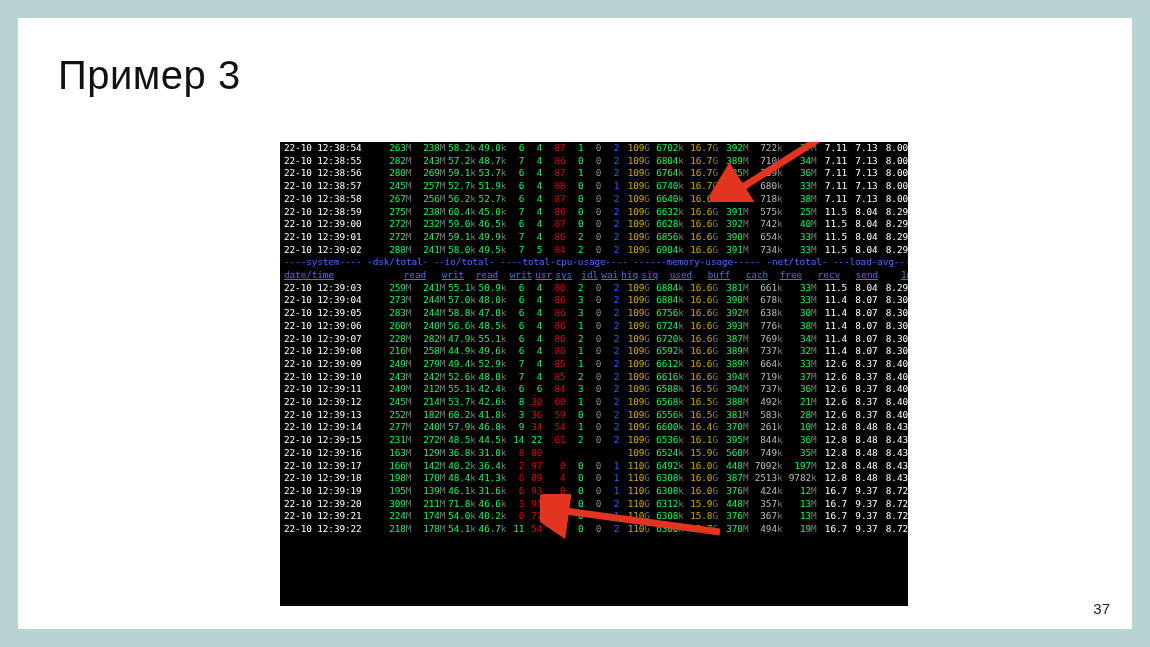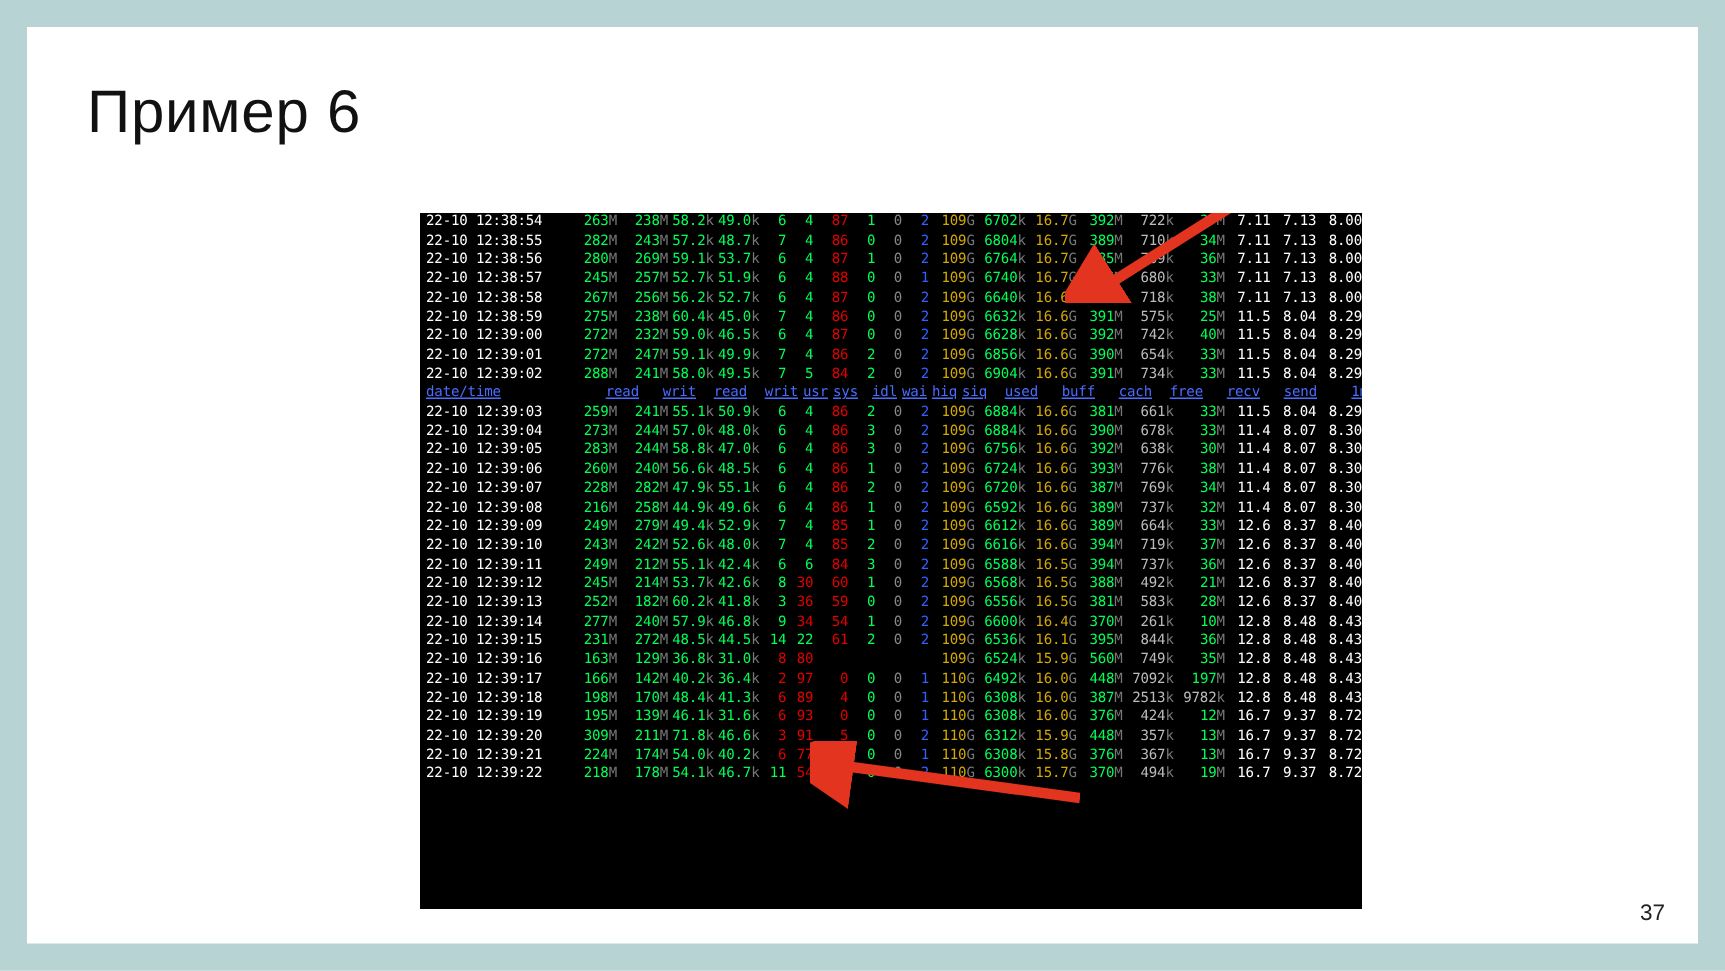--- a/index.html
+++ b/index.html
@@ -82,35 +82,36 @@
   .hcol { text-decoration: underline; }
   .arrow {
     position: absolute;
     pointer-events: none;
   }
 </style>
 </head>
 <body>
 
 <div class="slide">
-  <div class="title">Пример 6</div>
+  <div class="title">Пример 3</div>
   <div class="page-num">37</div>
 
   <div class="terminal">
     <div id="rows-top">
         <div class="row"><span class="col tstamp">22-10 12:38:54</span><span class="col read"><span style="color:#00ff55">263</span><span style="color:#777">M</span></span><span class="col writ"><span style="color:#00ff55">238</span><span style="color:#777">M</span></span><span class="col rio"><span style="color:#00ff55">58.2</span><span style="color:#777">k</span></span><span class="col wio"><span style="color:#00ff55">49.0</span><span style="color:#777">k</span></span><span class="col usr" style="color:#00ff55">6</span><span class="col sys" style="color:#00ff55">4</span><span class="col idl" style="color:#e00000">87</span><span class="col wai">1</span><span class="col hiq">0</span><span class="col siq">2</span><span class="col used"><span style="color:#d4a800">109</span><span style="color:#777">G</span></span><span class="col buff"><span style="color:#00ff55">6702</span><span style="color:#777">k</span></span><span class="col cach"><span style="color:#d4a800">16.7</span><span style="color:#777">G</span></span><span class="col free"><span style="color:#00ff55">392</span><span style="color:#777">M</span></span><span class="col recv"><span style="color:#bbb">722</span><span style="color:#777">k</span></span><span class="col send"><span style="color:#00ff55">37</span><span style="color:#777">M</span></span><span class="col l1">7.11</span><span class="col l5">7.13</span><span class="col l15">8.00</span></div>
         <div class="row"><span class="col tstamp">22-10 12:38:55</span><span class="col read"><span style="color:#00ff55">282</span><span style="color:#777">M</span></span><span class="col writ"><span style="color:#00ff55">243</span><span style="color:#777">M</span></span><span class="col rio"><span style="color:#00ff55">57.2</span><span style="color:#777">k</span></span><span class="col wio"><span style="color:#00ff55">48.7</span><span style="color:#777">k</span></span><span class="col usr" style="color:#00ff55">7</span><span class="col sys" style="color:#00ff55">4</span><span class="col idl" style="color:#e00000">86</span><span class="col wai">0</span><span class="col hiq">0</span><span class="col siq">2</span><span class="col used"><span style="color:#d4a800">109</span><span style="color:#777">G</span></span><span class="col buff"><span style="color:#00ff55">6804</span><span style="color:#777">k</span></span><span class="col cach"><span style="color:#d4a800">16.7</span><span style="color:#777">G</span></span><span class="col free"><span style="color:#00ff55">389</span><span style="color:#777">M</span></span><span class="col recv"><span style="color:#bbb">710</span><span style="color:#777">k</span></span><span class="col send"><span style="color:#00ff55">34</span><span style="color:#777">M</span></span><span class="col l1">7.11</span><span class="col l5">7.13</span><span class="col l15">8.00</span></div>
         <div class="row"><span class="col tstamp">22-10 12:38:56</span><span class="col read"><span style="color:#00ff55">280</span><span style="color:#777">M</span></span><span class="col writ"><span style="color:#00ff55">269</span><span style="color:#777">M</span></span><span class="col rio"><span style="color:#00ff55">59.1</span><span style="color:#777">k</span></span><span class="col wio"><span style="color:#00ff55">53.7</span><span style="color:#777">k</span></span><span class="col usr" style="color:#00ff55">6</span><span class="col sys" style="color:#00ff55">4</span><span class="col idl" style="color:#e00000">87</span><span class="col wai">1</span><span class="col hiq">0</span><span class="col siq">2</span><span class="col used"><span style="color:#d4a800">109</span><span style="color:#777">G</span></span><span class="col buff"><span style="color:#00ff55">6764</span><span style="color:#777">k</span></span><span class="col cach"><span style="color:#d4a800">16.7</span><span style="color:#777">G</span></span><span class="col free"><span style="color:#00ff55">385</span><span style="color:#777">M</span></span><span class="col recv"><span style="color:#bbb">769</span><span style="color:#777">k</span></span><span class="col send"><span style="color:#00ff55">36</span><span style="color:#777">M</span></span><span class="col l1">7.11</span><span class="col l5">7.13</span><span class="col l15">8.00</span></div>
         <div class="row"><span class="col tstamp">22-10 12:38:57</span><span class="col read"><span style="color:#00ff55">245</span><span style="color:#777">M</span></span><span class="col writ"><span style="color:#00ff55">257</span><span style="color:#777">M</span></span><span class="col rio"><span style="color:#00ff55">52.7</span><span style="color:#777">k</span></span><span class="col wio"><span style="color:#00ff55">51.9</span><span style="color:#777">k</span></span><span class="col usr" style="color:#00ff55">6</span><span class="col sys" style="color:#00ff55">4</span><span class="col idl" style="color:#e00000">88</span><span class="col wai">0</span><span class="col hiq">0</span><span class="col siq">1</span><span class="col used"><span style="color:#d4a800">109</span><span style="color:#777">G</span></span><span class="col buff"><span style="color:#00ff55">6740</span><span style="color:#777">k</span></span><span class="col cach"><span style="color:#d4a800">16.7</span><span style="color:#777">G</span></span><span class="col free"><span style="color:#00ff55">386</span><span style="color:#777">M</span></span><span class="col recv"><span style="color:#bbb">680</span><span style="color:#777">k</span></span><span class="col send"><span style="color:#00ff55">33</span><span style="color:#777">M</span></span><span class="col l1">7.11</span><span class="col l5">7.13</span><span class="col l15">8.00</span></div>
         <div class="row"><span class="col tstamp">22-10 12:38:58</span><span class="col read"><span style="color:#00ff55">267</span><span style="color:#777">M</span></span><span class="col writ"><span style="color:#00ff55">256</span><span style="color:#777">M</span></span><span class="col rio"><span style="color:#00ff55">56.2</span><span style="color:#777">k</span></span><span class="col wio"><span style="color:#00ff55">52.7</span><span style="color:#777">k</span></span><span class="col usr" style="color:#00ff55">6</span><span class="col sys" style="color:#00ff55">4</span><span class="col idl" style="color:#e00000">87</span><span class="col wai">0</span><span class="col hiq">0</span><span class="col siq">2</span><span class="col used"><span style="color:#d4a800">109</span><span style="color:#777">G</span></span><span class="col buff"><span style="color:#00ff55">6640</span><span style="color:#777">k</span></span><span class="col cach"><span style="color:#d4a800">16.6</span><span style="color:#777">G</span></span><span class="col free"><span style="color:#00ff55">392</span><span style="color:#777">M</span></span><span class="col recv"><span style="color:#bbb">718</span><span style="color:#777">k</span></span><span class="col send"><span style="color:#00ff55">38</span><span style="color:#777">M</span></span><span class="col l1">7.11</span><span class="col l5">7.13</span><span class="col l15">8.00</span></div>
         <div class="row"><span class="col tstamp">22-10 12:38:59</span><span class="col read"><span style="color:#00ff55">275</span><span style="color:#777">M</span></span><span class="col writ"><span style="color:#00ff55">238</span><span style="color:#777">M</span></span><span class="col rio"><span style="color:#00ff55">60.4</span><span style="color:#777">k</span></span><span class="col wio"><span style="color:#00ff55">45.0</span><span style="color:#777">k</span></span><span class="col usr" style="color:#00ff55">7</span><span class="col sys" style="color:#00ff55">4</span><span class="col idl" style="color:#e00000">86</span><span class="col wai">0</span><span class="col hiq">0</span><span class="col siq">2</span><span class="col used"><span style="color:#d4a800">109</span><span style="color:#777">G</span></span><span class="col buff"><span style="color:#00ff55">6632</span><span style="color:#777">k</span></span><span class="col cach"><span style="color:#d4a800">16.6</span><span style="color:#777">G</span></span><span class="col free"><span style="color:#00ff55">391</span><span style="color:#777">M</span></span><span class="col recv"><span style="color:#bbb">575</span><span style="color:#777">k</span></span><span class="col send"><span style="color:#00ff55">25</span><span style="color:#777">M</span></span><span class="col l1">11.5</span><span class="col l5">8.04</span><span class="col l15">8.29</span></div>
         <div class="row"><span class="col tstamp">22-10 12:39:00</span><span class="col read"><span style="color:#00ff55">272</span><span style="color:#777">M</span></span><span class="col writ"><span style="color:#00ff55">232</span><span style="color:#777">M</span></span><span class="col rio"><span style="color:#00ff55">59.0</span><span style="color:#777">k</span></span><span class="col wio"><span style="color:#00ff55">46.5</span><span style="color:#777">k</span></span><span class="col usr" style="color:#00ff55">6</span><span class="col sys" style="color:#00ff55">4</span><span class="col idl" style="color:#e00000">87</span><span class="col wai">0</span><span class="col hiq">0</span><span class="col siq">2</span><span class="col used"><span style="color:#d4a800">109</span><span style="color:#777">G</span></span><span class="col buff"><span style="color:#00ff55">6628</span><span style="color:#777">k</span></span><span class="col cach"><span style="color:#d4a800">16.6</span><span style="color:#777">G</span></span><span class="col free"><span style="color:#00ff55">392</span><span style="color:#777">M</span></span><span class="col recv"><span style="color:#bbb">742</span><span style="color:#777">k</span></span><span class="col send"><span style="color:#00ff55">40</span><span style="color:#777">M</span></span><span class="col l1">11.5</span><span class="col l5">8.04</span><span class="col l15">8.29</span></div>
         <div class="row"><span class="col tstamp">22-10 12:39:01</span><span class="col read"><span style="color:#00ff55">272</span><span style="color:#777">M</span></span><span class="col writ"><span style="color:#00ff55">247</span><span style="color:#777">M</span></span><span class="col rio"><span style="color:#00ff55">59.1</span><span style="color:#777">k</span></span><span class="col wio"><span style="color:#00ff55">49.9</span><span style="color:#777">k</span></span><span class="col usr" style="color:#00ff55">7</span><span class="col sys" style="color:#00ff55">4</span><span class="col idl" style="color:#e00000">86</span><span class="col wai">2</span><span class="col hiq">0</span><span class="col siq">2</span><span class="col used"><span style="color:#d4a800">109</span><span style="color:#777">G</span></span><span class="col buff"><span style="color:#00ff55">6856</span><span style="color:#777">k</span></span><span class="col cach"><span style="color:#d4a800">16.6</span><span style="color:#777">G</span></span><span class="col free"><span style="color:#00ff55">390</span><span style="color:#777">M</span></span><span class="col recv"><span style="color:#bbb">654</span><span style="color:#777">k</span></span><span class="col send"><span style="color:#00ff55">33</span><span style="color:#777">M</span></span><span class="col l1">11.5</span><span class="col l5">8.04</span><span class="col l15">8.29</span></div>
         <div class="row"><span class="col tstamp">22-10 12:39:02</span><span class="col read"><span style="color:#00ff55">288</span><span style="color:#777">M</span></span><span class="col writ"><span style="color:#00ff55">241</span><span style="color:#777">M</span></span><span class="col rio"><span style="color:#00ff55">58.0</span><span style="color:#777">k</span></span><span class="col wio"><span style="color:#00ff55">49.5</span><span style="color:#777">k</span></span><span class="col usr" style="color:#00ff55">7</span><span class="col sys" style="color:#00ff55">5</span><span class="col idl" style="color:#e00000">84</span><span class="col wai">2</span><span class="col hiq">0</span><span class="col siq">2</span><span class="col used"><span style="color:#d4a800">109</span><span style="color:#777">G</span></span><span class="col buff"><span style="color:#00ff55">6904</span><span style="color:#777">k</span></span><span class="col cach"><span style="color:#d4a800">16.6</span><span style="color:#777">G</span></span><span class="col free"><span style="color:#00ff55">391</span><span style="color:#777">M</span></span><span class="col recv"><span style="color:#bbb">734</span><span style="color:#777">k</span></span><span class="col send"><span style="color:#00ff55">33</span><span style="color:#777">M</span></span><span class="col l1">11.5</span><span class="col l5">8.04</span><span class="col l15">8.29</span></div>
       </div>
+    <div class="header-line">----system---- -dsk/total- --io/total- ----total-cpu-usage---- ------memory-usage----- -net/total- ---load-avg---</div>
     <div class="header-line2" id="header2"><span class="hcol" style="display:inline-block;width:108px;text-align:left;padding-left:0">date/time</span><span class="hcol" style="display:inline-block;width:34px;text-align:right;">read</span><span class="hcol" style="display:inline-block;width:38px;text-align:right;">writ</span><span class="hcol" style="display:inline-block;width:34px;text-align:right;">read</span><span class="hcol" style="display:inline-block;width:34px;text-align:right;">writ</span><span class="hcol" style="display:inline-block;width:20px;text-align:right;">usr</span><span class="hcol" style="display:inline-block;width:20px;text-align:right;">sys</span><span class="hcol" style="display:inline-block;width:26px;text-align:right;">idl</span><span class="hcol" style="display:inline-block;width:20px;text-align:right;">wai</span><span class="hcol" style="display:inline-block;width:20px;text-align:right;">hiq</span><span class="hcol" style="display:inline-block;width:20px;text-align:right;">siq</span><span class="hcol" style="display:inline-block;width:34px;text-align:right;">used</span><span class="hcol" style="display:inline-block;width:38px;text-align:right;">buff</span><span class="hcol" style="display:inline-block;width:38px;text-align:right;">cach</span><span class="hcol" style="display:inline-block;width:34px;text-align:right;">free</span><span class="hcol" style="display:inline-block;width:38px;text-align:right;">recv</span><span class="hcol" style="display:inline-block;width:38px;text-align:right;">send</span><span class="hcol" style="display:inline-block;width:34px;text-align:right;">1m</span></div>
     <div id="rows-bottom">
         <div class="row"><span class="col tstamp">22-10 12:39:03</span><span class="col read"><span style="color:#00ff55">259</span><span style="color:#777">M</span></span><span class="col writ"><span style="color:#00ff55">241</span><span style="color:#777">M</span></span><span class="col rio"><span style="color:#00ff55">55.1</span><span style="color:#777">k</span></span><span class="col wio"><span style="color:#00ff55">50.9</span><span style="color:#777">k</span></span><span class="col usr" style="color:#00ff55">6</span><span class="col sys" style="color:#00ff55">4</span><span class="col idl" style="color:#e00000">86</span><span class="col wai">2</span><span class="col hiq">0</span><span class="col siq">2</span><span class="col used"><span style="color:#d4a800">109</span><span style="color:#777">G</span></span><span class="col buff"><span style="color:#00ff55">6884</span><span style="color:#777">k</span></span><span class="col cach"><span style="color:#d4a800">16.6</span><span style="color:#777">G</span></span><span class="col free"><span style="color:#00ff55">381</span><span style="color:#777">M</span></span><span class="col recv"><span style="color:#bbb">661</span><span style="color:#777">k</span></span><span class="col send"><span style="color:#00ff55">33</span><span style="color:#777">M</span></span><span class="col l1">11.5</span><span class="col l5">8.04</span><span class="col l15">8.29</span></div>
         <div class="row"><span class="col tstamp">22-10 12:39:04</span><span class="col read"><span style="color:#00ff55">273</span><span style="color:#777">M</span></span><span class="col writ"><span style="color:#00ff55">244</span><span style="color:#777">M</span></span><span class="col rio"><span style="color:#00ff55">57.0</span><span style="color:#777">k</span></span><span class="col wio"><span style="color:#00ff55">48.0</span><span style="color:#777">k</span></span><span class="col usr" style="color:#00ff55">6</span><span class="col sys" style="color:#00ff55">4</span><span class="col idl" style="color:#e00000">86</span><span class="col wai">3</span><span class="col hiq">0</span><span class="col siq">2</span><span class="col used"><span style="color:#d4a800">109</span><span style="color:#777">G</span></span><span class="col buff"><span style="color:#00ff55">6884</span><span style="color:#777">k</span></span><span class="col cach"><span style="color:#d4a800">16.6</span><span style="color:#777">G</span></span><span class="col free"><span style="color:#00ff55">390</span><span style="color:#777">M</span></span><span class="col recv"><span style="color:#bbb">678</span><span style="color:#777">k</span></span><span class="col send"><span style="color:#00ff55">33</span><span style="color:#777">M</span></span><span class="col l1">11.4</span><span class="col l5">8.07</span><span class="col l15">8.30</span></div>
         <div class="row"><span class="col tstamp">22-10 12:39:05</span><span class="col read"><span style="color:#00ff55">283</span><span style="color:#777">M</span></span><span class="col writ"><span style="color:#00ff55">244</span><span style="color:#777">M</span></span><span class="col rio"><span style="color:#00ff55">58.8</span><span style="color:#777">k</span></span><span class="col wio"><span style="color:#00ff55">47.0</span><span style="color:#777">k</span></span><span class="col usr" style="color:#00ff55">6</span><span class="col sys" style="color:#00ff55">4</span><span class="col idl" style="color:#e00000">86</span><span class="col wai">3</span><span class="col hiq">0</span><span class="col siq">2</span><span class="col used"><span style="color:#d4a800">109</span><span style="color:#777">G</span></span><span class="col buff"><span style="color:#00ff55">6756</span><span style="color:#777">k</span></span><span class="col cach"><span style="color:#d4a800">16.6</span><span style="color:#777">G</span></span><span class="col free"><span style="color:#00ff55">392</span><span style="color:#777">M</span></span><span class="col recv"><span style="color:#bbb">638</span><span style="color:#777">k</span></span><span class="col send"><span style="color:#00ff55">30</span><span style="color:#777">M</span></span><span class="col l1">11.4</span><span class="col l5">8.07</span><span class="col l15">8.30</span></div>
         <div class="row"><span class="col tstamp">22-10 12:39:06</span><span class="col read"><span style="color:#00ff55">260</span><span style="color:#777">M</span></span><span class="col writ"><span style="color:#00ff55">240</span><span style="color:#777">M</span></span><span class="col rio"><span style="color:#00ff55">56.6</span><span style="color:#777">k</span></span><span class="col wio"><span style="color:#00ff55">48.5</span><span style="color:#777">k</span></span><span class="col usr" style="color:#00ff55">6</span><span class="col sys" style="color:#00ff55">4</span><span class="col idl" style="color:#e00000">86</span><span class="col wai">1</span><span class="col hiq">0</span><span class="col siq">2</span><span class="col used"><span style="color:#d4a800">109</span><span style="color:#777">G</span></span><span class="col buff"><span style="color:#00ff55">6724</span><span style="color:#777">k</span></span><span class="col cach"><span style="color:#d4a800">16.6</span><span style="color:#777">G</span></span><span class="col free"><span style="color:#00ff55">393</span><span style="color:#777">M</span></span><span class="col recv"><span style="color:#bbb">776</span><span style="color:#777">k</span></span><span class="col send"><span style="color:#00ff55">38</span><span style="color:#777">M</span></span><span class="col l1">11.4</span><span class="col l5">8.07</span><span class="col l15">8.30</span></div>
         <div class="row"><span class="col tstamp">22-10 12:39:07</span><span class="col read"><span style="color:#00ff55">228</span><span style="color:#777">M</span></span><span class="col writ"><span style="color:#00ff55">282</span><span style="color:#777">M</span></span><span class="col rio"><span style="color:#00ff55">47.9</span><span style="color:#777">k</span></span><span class="col wio"><span style="color:#00ff55">55.1</span><span style="color:#777">k</span></span><span class="col usr" style="color:#00ff55">6</span><span class="col sys" style="color:#00ff55">4</span><span class="col idl" style="color:#e00000">86</span><span class="col wai">2</span><span class="col hiq">0</span><span class="col siq">2</span><span class="col used"><span style="color:#d4a800">109</span><span style="color:#777">G</span></span><span class="col buff"><span style="color:#00ff55">6720</span><span style="color:#777">k</span></span><span class="col cach"><span style="color:#d4a800">16.6</span><span style="color:#777">G</span></span><span class="col free"><span style="color:#00ff55">387</span><span style="color:#777">M</span></span><span class="col recv"><span style="color:#bbb">769</span><span style="color:#777">k</span></span><span class="col send"><span style="color:#00ff55">34</span><span style="color:#777">M</span></span><span class="col l1">11.4</span><span class="col l5">8.07</span><span class="col l15">8.30</span></div>
         <div class="row"><span class="col tstamp">22-10 12:39:08</span><span class="col read"><span style="color:#00ff55">216</span><span style="color:#777">M</span></span><span class="col writ"><span style="color:#00ff55">258</span><span style="color:#777">M</span></span><span class="col rio"><span style="color:#00ff55">44.9</span><span style="color:#777">k</span></span><span class="col wio"><span style="color:#00ff55">49.6</span><span style="color:#777">k</span></span><span class="col usr" style="color:#00ff55">6</span><span class="col sys" style="color:#00ff55">4</span><span class="col idl" style="color:#e00000">86</span><span class="col wai">1</span><span class="col hiq">0</span><span class="col siq">2</span><span class="col used"><span style="color:#d4a800">109</span><span style="color:#777">G</span></span><span class="col buff"><span style="color:#00ff55">6592</span><span style="color:#777">k</span></span><span class="col cach"><span style="color:#d4a800">16.6</span><span style="color:#777">G</span></span><span class="col free"><span style="color:#00ff55">389</span><span style="color:#777">M</span></span><span class="col recv"><span style="color:#bbb">737</span><span style="color:#777">k</span></span><span class="col send"><span style="color:#00ff55">32</span><span style="color:#777">M</span></span><span class="col l1">11.4</span><span class="col l5">8.07</span><span class="col l15">8.30</span></div>
         <div class="row"><span class="col tstamp">22-10 12:39:09</span><span class="col read"><span style="color:#00ff55">249</span><span style="color:#777">M</span></span><span class="col writ"><span style="color:#00ff55">279</span><span style="color:#777">M</span></span><span class="col rio"><span style="color:#00ff55">49.4</span><span style="color:#777">k</span></span><span class="col wio"><span style="color:#00ff55">52.9</span><span style="color:#777">k</span></span><span class="col usr" style="color:#00ff55">7</span><span class="col sys" style="color:#00ff55">4</span><span class="col idl" style="color:#e00000">85</span><span class="col wai">1</span><span class="col hiq">0</span><span class="col siq">2</span><span class="col used"><span style="color:#d4a800">109</span><span style="color:#777">G</span></span><span class="col buff"><span style="color:#00ff55">6612</span><span style="color:#777">k</span></span><span class="col cach"><span style="color:#d4a800">16.6</span><span style="color:#777">G</span></span><span class="col free"><span style="color:#00ff55">389</span><span style="color:#777">M</span></span><span class="col recv"><span style="color:#bbb">664</span><span style="color:#777">k</span></span><span class="col send"><span style="color:#00ff55">33</span><span style="color:#777">M</span></span><span class="col l1">12.6</span><span class="col l5">8.37</span><span class="col l15">8.40</span></div>
         <div class="row"><span class="col tstamp">22-10 12:39:10</span><span class="col read"><span style="color:#00ff55">243</span><span style="color:#777">M</span></span><span class="col writ"><span style="color:#00ff55">242</span><span style="color:#777">M</span></span><span class="col rio"><span style="color:#00ff55">52.6</span><span style="color:#777">k</span></span><span class="col wio"><span style="color:#00ff55">48.0</span><span style="color:#777">k</span></span><span class="col usr" style="color:#00ff55">7</span><span class="col sys" style="color:#00ff55">4</span><span class="col idl" style="color:#e00000">85</span><span class="col wai">2</span><span class="col hiq">0</span><span class="col siq">2</span><span class="col used"><span style="color:#d4a800">109</span><span style="color:#777">G</span></span><span class="col buff"><span style="color:#00ff55">6616</span><span style="color:#777">k</span></span><span class="col cach"><span style="color:#d4a800">16.6</span><span style="color:#777">G</span></span><span class="col free"><span style="color:#00ff55">394</span><span style="color:#777">M</span></span><span class="col recv"><span style="color:#bbb">719</span><span style="color:#777">k</span></span><span class="col send"><span style="color:#00ff55">37</span><span style="color:#777">M</span></span><span class="col l1">12.6</span><span class="col l5">8.37</span><span class="col l15">8.40</span></div>

